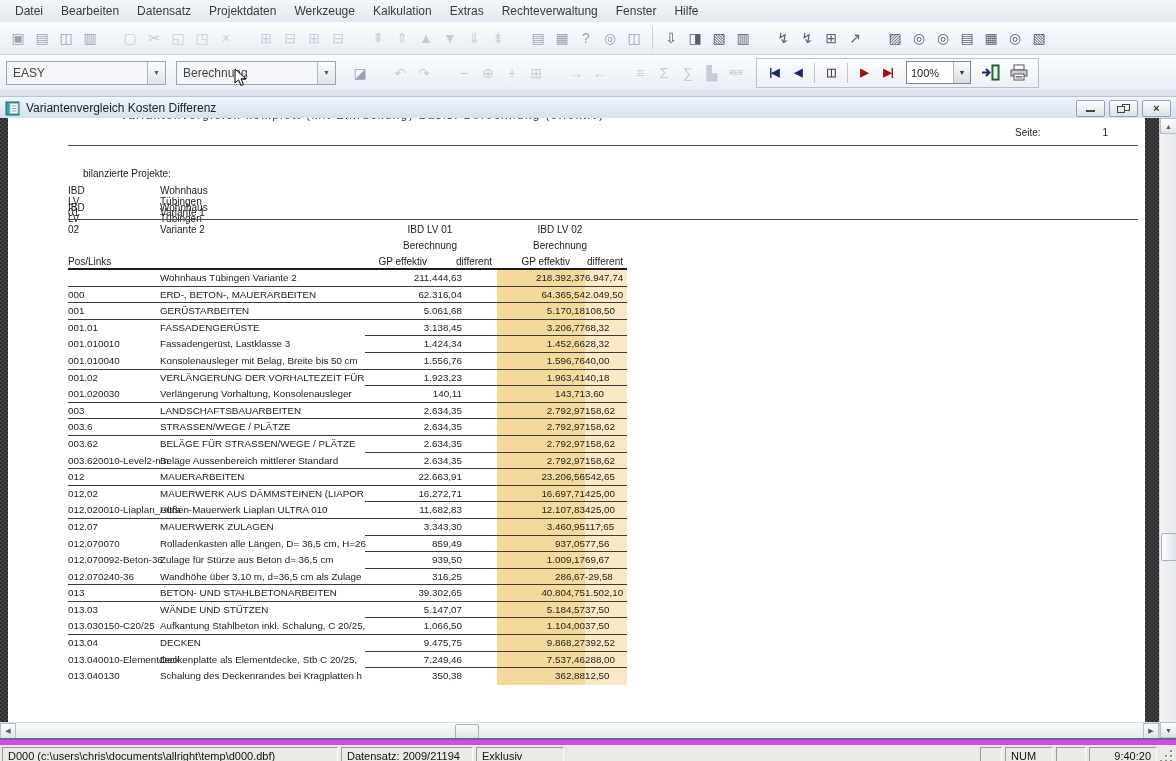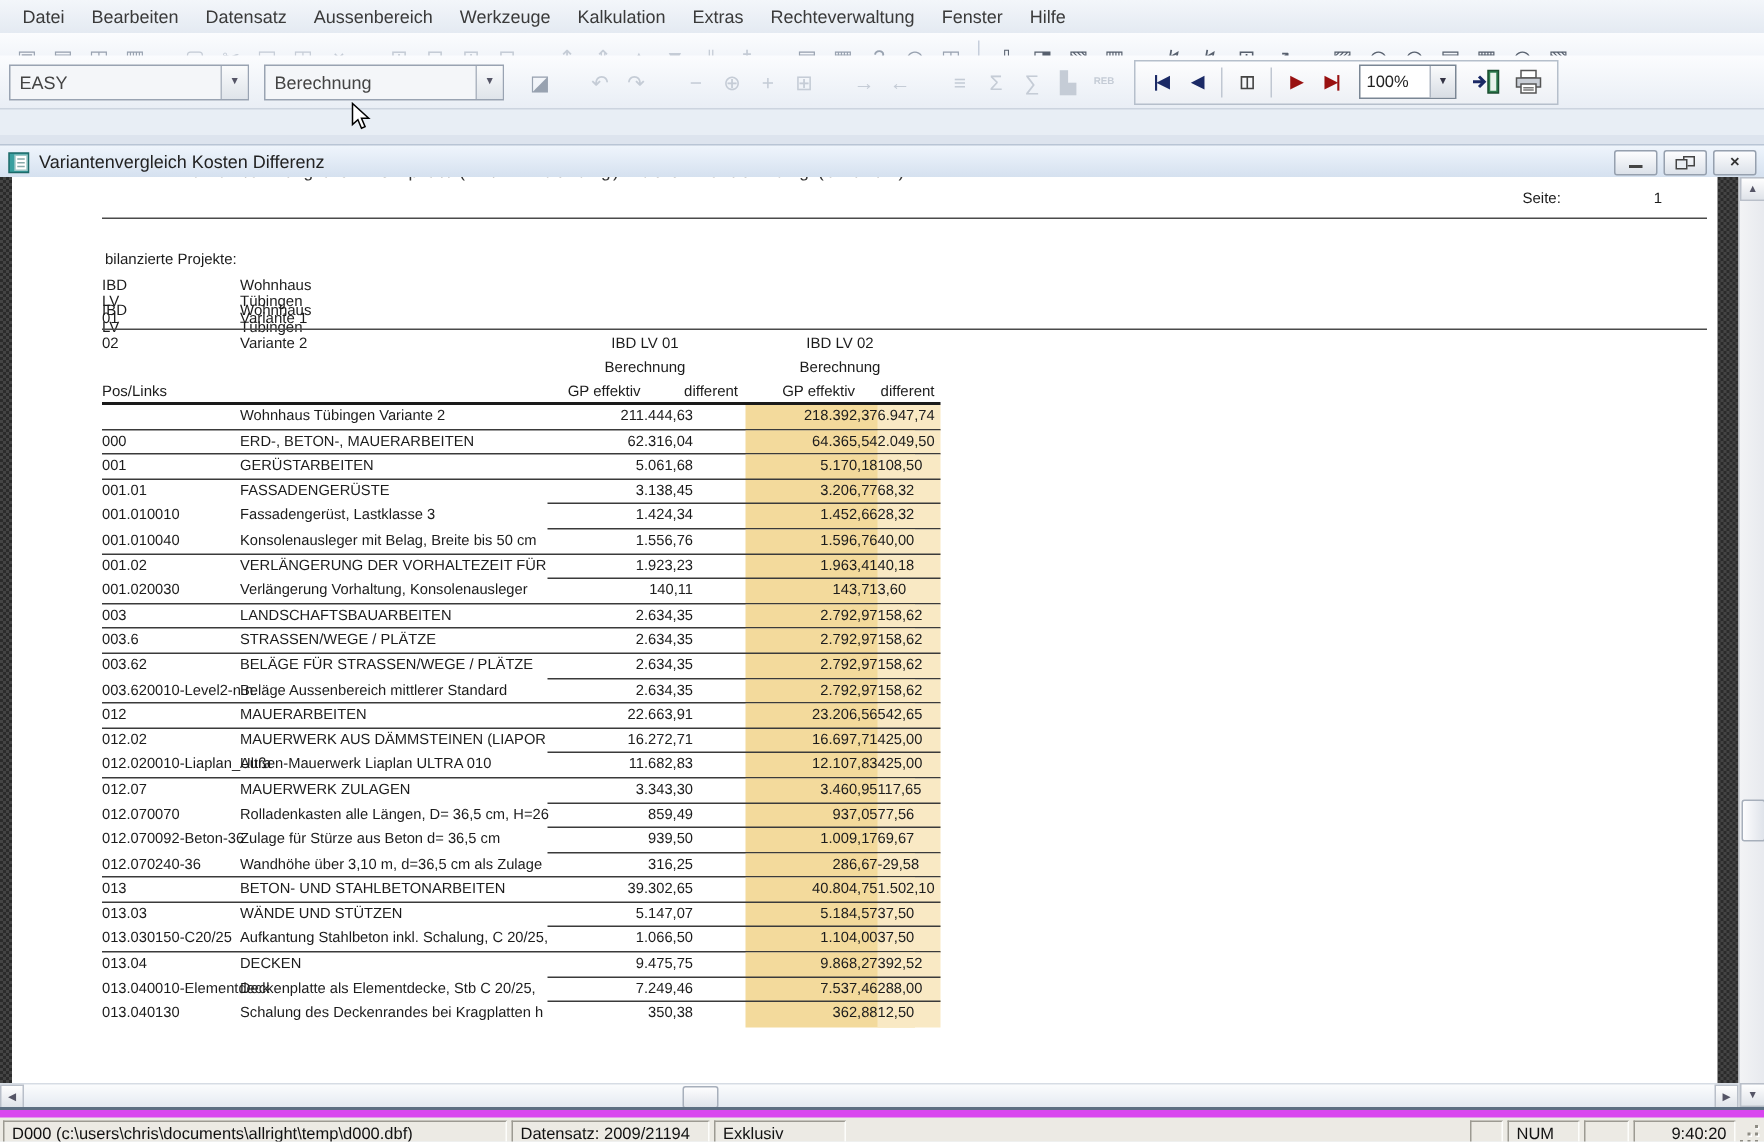--- a/index.html
+++ b/index.html
@@ -7,21 +7,21 @@
        font-family:"Liberation Sans",sans-serif;background:#e8eef5;-webkit-font-smoothing:antialiased}
   
   .menubar{position:absolute;top:0;left:0;right:0;height:22px;display:flex;align-items:center;
            padding-left:6px;background:linear-gradient(#f3f6fa,#e4eaf2);border-bottom:1px solid #cdd5e0;
            font-size:12px;color:#3a3a3a}
   .menu-item{padding:3px 9px;white-space:nowrap}
   
   .toolbar{position:absolute;left:0;right:0;display:flex;align-items:center;
            background:linear-gradient(#fbfcfe,#e9eef5);border-bottom:1px solid #ccd4df;padding-left:6px}
   .t1{top:22px;height:32px}
-  .t2{top:37px;height:35px}
+  .t2{top:55px;height:35px}
   .tbtn{width:24px;height:22px;display:flex;align-items:center;justify-content:center;
         font-size:14px;line-height:22px;flex:0 0 auto}
   .tbtn.tiny{font-size:6.5px;font-weight:bold;letter-spacing:0}
   .tone-light{color:#c5ccd6}.tone-mid{color:#98a2b0}.tone-dark{color:#57606e}
   .tsep{width:1px;height:22px;background:#c6cedb;margin:0 6px;flex:0 0 auto}
   .tsp{width:16px;flex:0 0 auto}
   .combo{display:flex;align-items:center;height:22px;border:1px solid #99a3b2;background:#f4f6f9;
          font-size:12px;color:#444;flex:0 0 auto}
   .combo .val{padding:0 6px;flex:1;white-space:nowrap;overflow:hidden}
   .combo .drop{width:17px;height:100%;border-left:1px solid #aeb6c2;
@@ -61,21 +61,21 @@
   .ck-left{left:0;width:8px}
   .ck-right{left:1145px;width:14px}
   .page{position:absolute;left:8px;top:0;width:1137px;height:604px;background:#fff;overflow:hidden;
         color:#1c1c1c;font-size:10px}
   .abs{position:absolute;white-space:nowrap}
   .clip-line{top:-9px;left:112px;font-size:11.5px;letter-spacing:1.5px;color:#333}
   .hline{position:absolute;left:60px;width:1070px;height:1px;background:#4a4a4a}
   .hl-1{top:27px}.hl-2{top:101px}
   .seite-label{top:9px;left:1007px}
   .seite-val{top:9px;left:1050px;width:50px;text-align:right}
-  .projects-label{top:50px;left:62px}
+  .projects-label{top:50px;left:75px}
   .proj{position:absolute;left:0;height:16px}
   .p-id{position:absolute;left:60px}
   .p-name{position:absolute;left:152px}
   .h-proj1,.h-ber1{left:362px;width:120px;text-align:center}
   .h-proj2,.h-ber2{left:492px;width:120px;text-align:center}
   .h-proj1,.h-proj2{top:106px}
   .h-ber1,.h-ber2{top:122px}
   .h-gp1{top:138px;left:329px;width:90px;text-align:right}
   .h-d1{top:138px;left:444px;width:40px;text-align:right}
   .h-gp2{top:138px;left:472px;width:90px;text-align:right}
@@ -129,21 +129,21 @@
   .grip i{position:absolute;width:2px;height:2px;background:#8e8c84;box-shadow:1px 1px 0 #fff}
   .cursor{position:absolute;left:234px;top:68px;z-index:99}
 </style>
 </head>
 <body>
 
 <div class="menubar" id="menubar">
     <span class="menu-item">Datei</span>
     <span class="menu-item">Bearbeiten</span>
     <span class="menu-item">Datensatz</span>
-    <span class="menu-item">Aussenbereich</span>
+    <span class="menu-item">Projektdaten</span>
     <span class="menu-item">Werkzeuge</span>
     <span class="menu-item">Kalkulation</span>
     <span class="menu-item">Extras</span>
     <span class="menu-item">Rechteverwaltung</span>
     <span class="menu-item">Fenster</span>
     <span class="menu-item">Hilfe</span>
   </div>
 
 <div class="toolbar t1" id="t1icons">
     <span class="tbtn tone-mid">▣</span>

